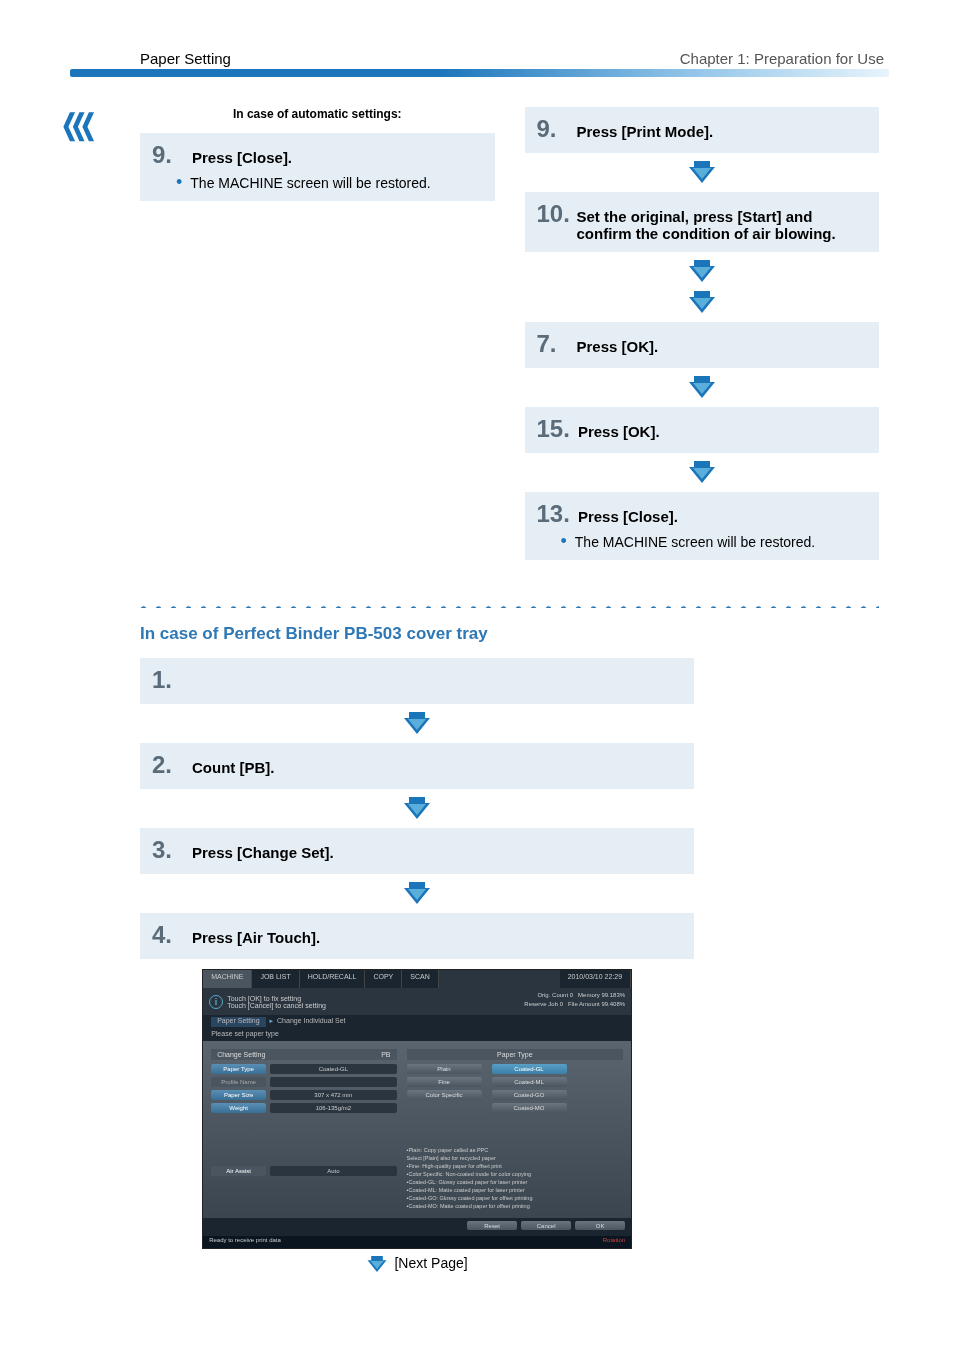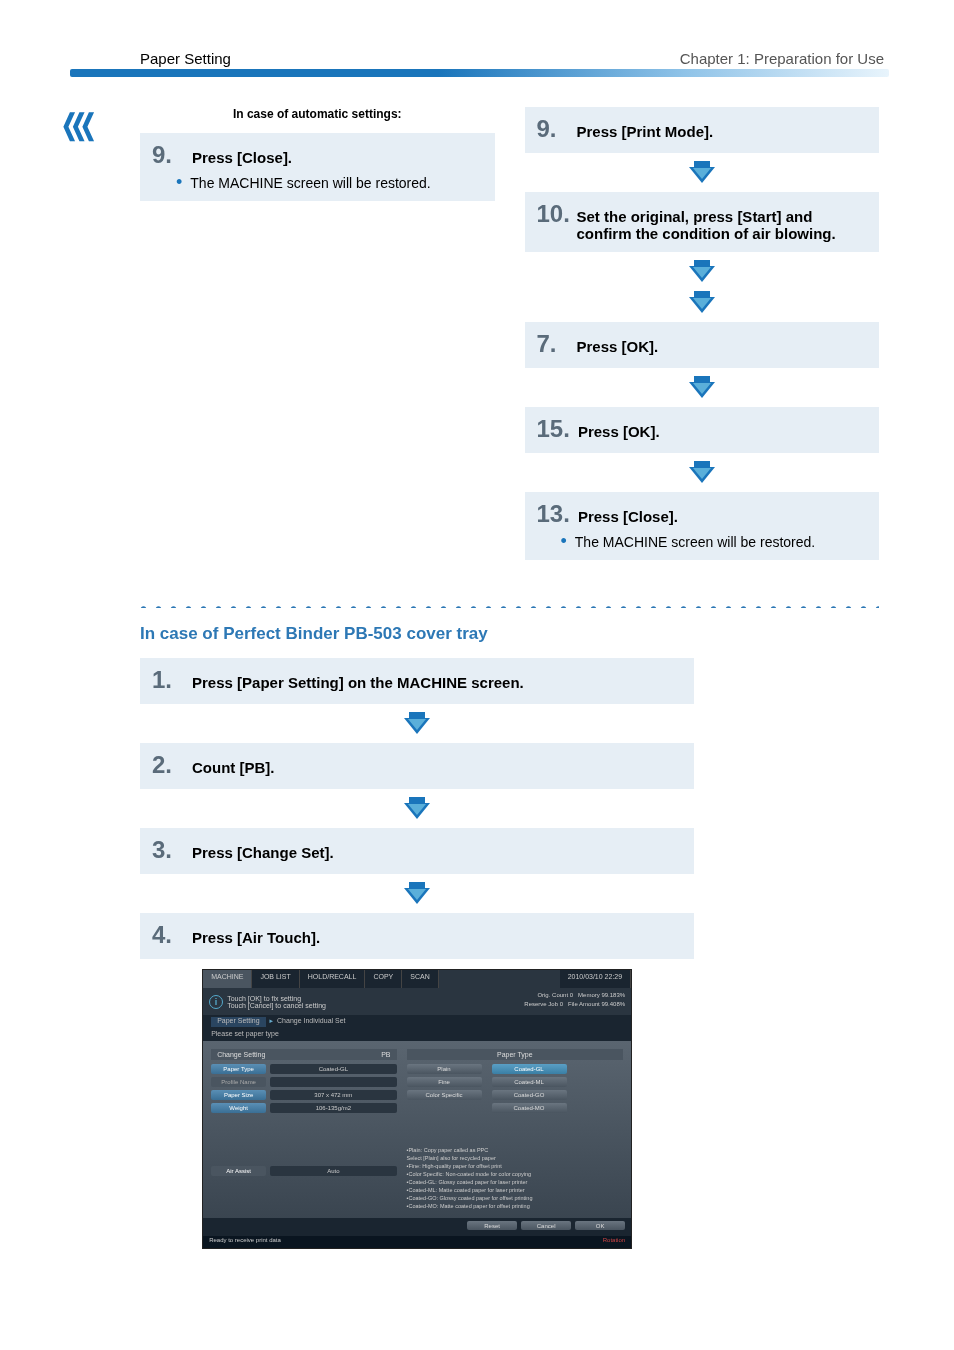--- a/index.html
+++ b/index.html
@@ -265,21 +265,20 @@
       </div>
     </div>
 
     <div class="dotted-divider">••••••••••••••••••••••••••••••••••••••••••••••••••••</div>
     <div class="section-heading">In case of Perfect Binder PB-503 cover tray</div>
 
     <div class="steps-narrow">
       <div class="step-block wide">
         <div class="step-line">
           <div class="step-num">1.</div>
-          <div class="step-text">Press [Paper Setting] on the MACHINE screen.</div>
         </div>
       </div>
       <div class="arrow-down"><svg viewBox="0 0 26 22">
             <polygon points="13,22 0,6 5,6 5,0 21,0 21,6 26,6" fill="#1a75bb"></polygon>
             <polygon points="13,18 4,7 22,7" fill="#5aafda"></polygon>
           </svg></div>
 
       <div class="step-block wide">
         <div class="step-line">
           <div class="step-num">2.</div>
@@ -395,17 +394,24 @@
           <div class="sp-btn opt">Reset</div>
           <div class="sp-btn opt">Cancel</div>
           <div class="sp-btn opt">OK</div>
         </div>
         <div class="sp-status">
           <span>Ready to receive print data</span>
           <span style="color:#c44">Rotation</span>
         </div>
       </div>
 
+      <div class="next-page-row">
+        <svg viewBox="0 0 26 22">
+            <polygon points="13,22 0,6 5,6 5,0 21,0 21,6 26,6" fill="#1a75bb"></polygon>
+            <polygon points="13,18 4,7 22,7" fill="#5aafda"></polygon>
+          </svg>
+        <span>[Next Page]</span>
+      </div>
     </div>
 
   </div>
 
 </div>
 
 </body></html>

